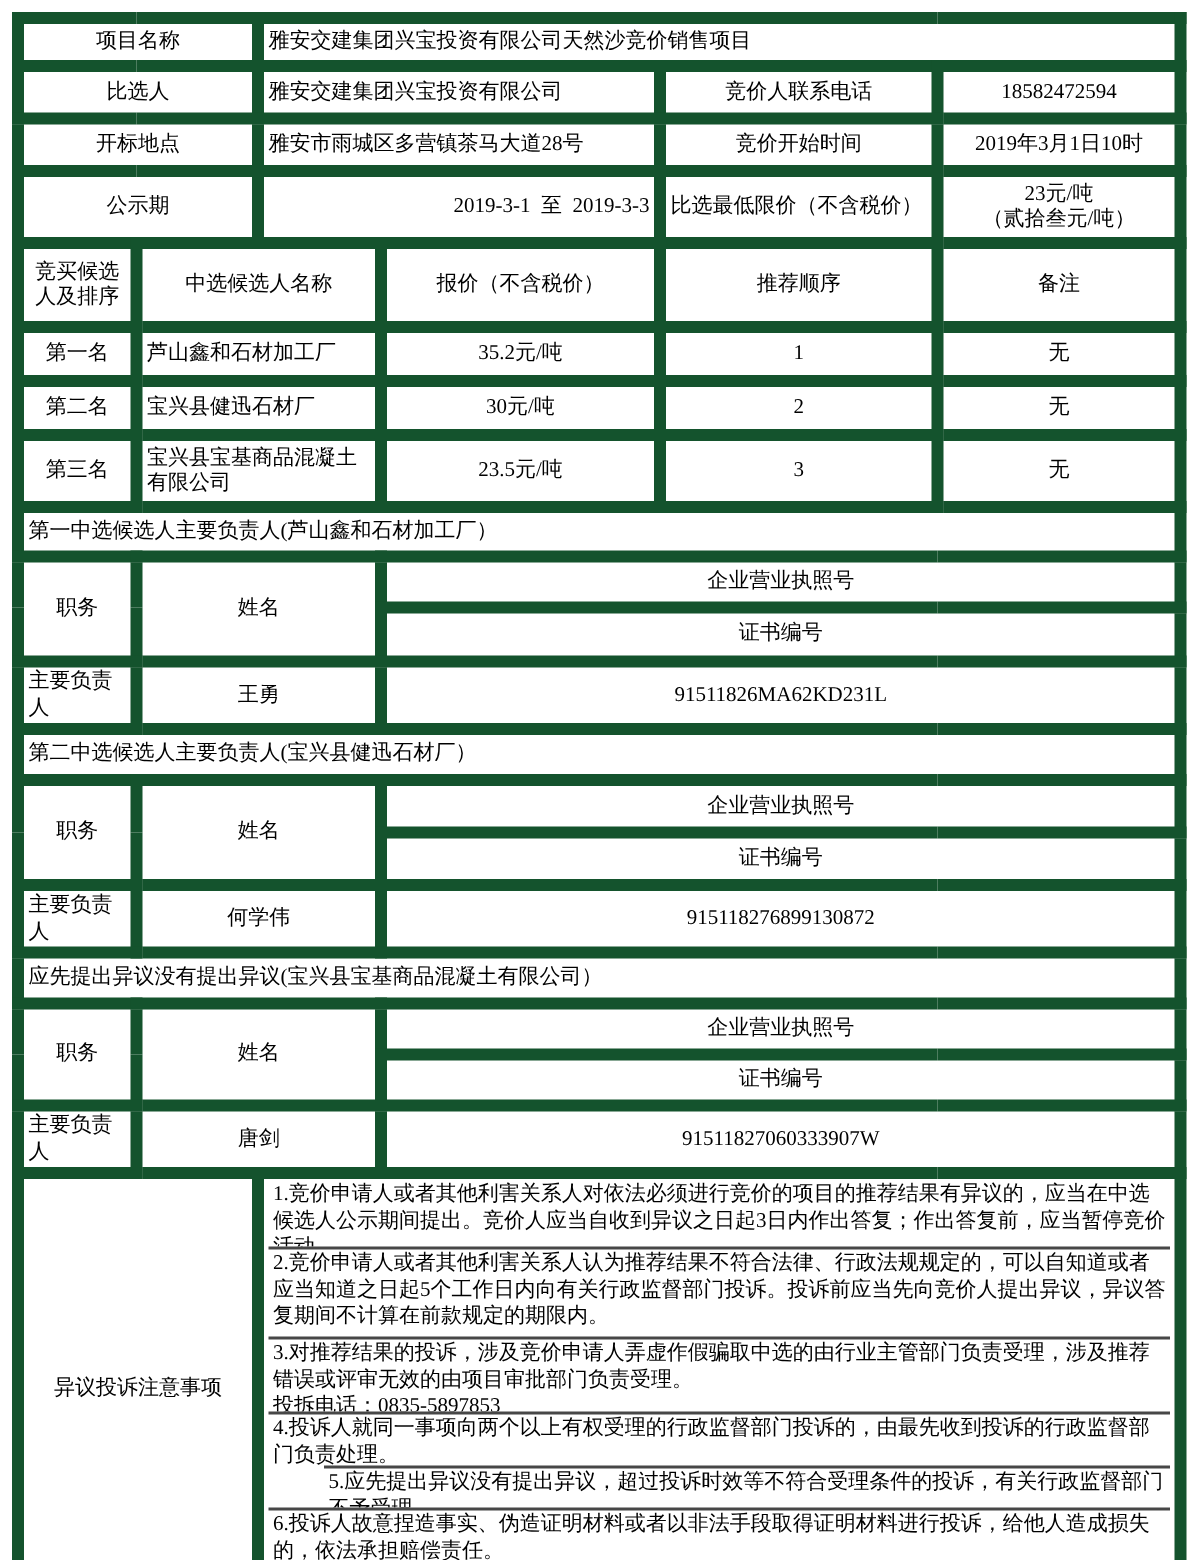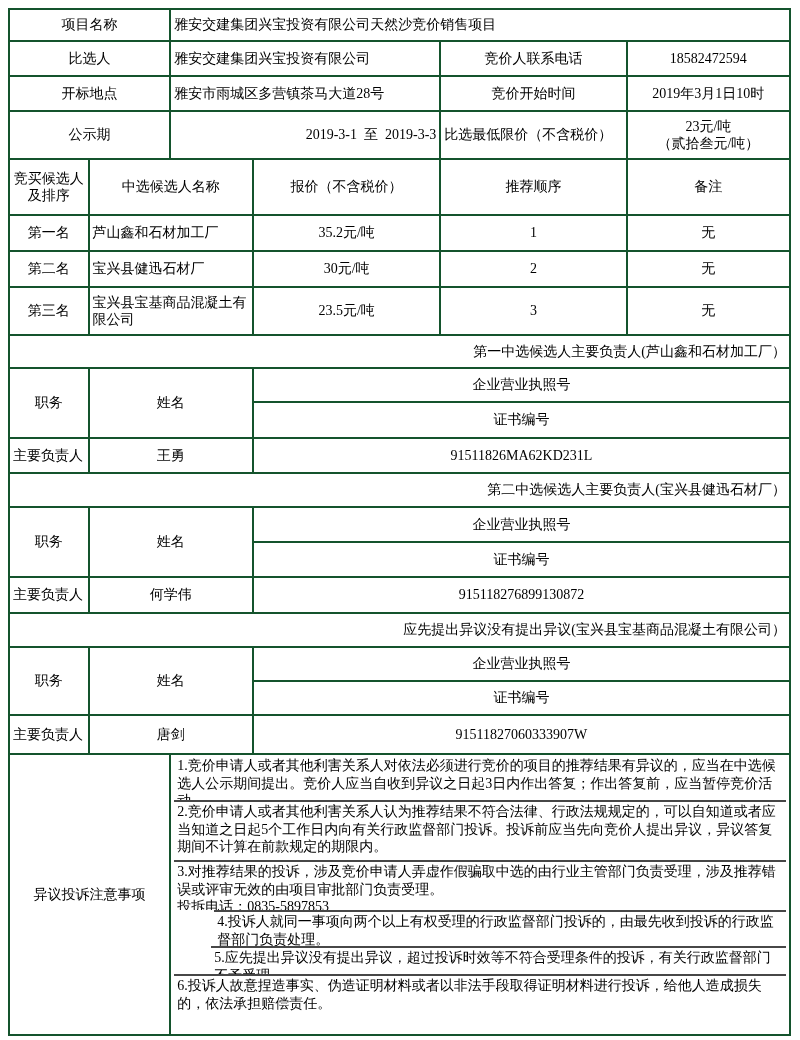--- a/index.html
+++ b/index.html
@@ -10,46 +10,46 @@
     font-family: "Liberation Serif", "DejaVu Serif", serif;
     color: #000000;
   }
   table.doc {
     position: absolute; left: 8px; top: 8px;
     width: 783px;
     border-collapse: collapse;
     table-layout: fixed;
   }
   table.doc td {
-    border: 2px solid #14532d;
+    border: 8px solid #14532d;
     font-size: 14px;
     line-height: 1.25;
     padding: 1px 3px;
     overflow: hidden;
     word-break: break-all;
   }
   .c  { text-align: center; }
   .l  { text-align: left; }
   .pre { white-space: pre-wrap; text-align: right; }
-  .band { text-align: right; }
+  .band { text-align: left; }
   
   td.notice-body { padding: 0; vertical-align: top; }
   .notice-stack { display: flex; flex-direction: column; height: 277px; }
   .notice-item {
     padding: 1px 3px;
     overflow: hidden;
     white-space: pre-line;
     border-top: 2px solid #474747;
     flex: 0 0 auto;
   }
   .notice-item:first-child { border-top: none; }
   .ni-1 { height: 44px; }
   .ni-2 { height: 60px; }
   .ni-3 { height: 50px; }
-  .ni-4 { height: 36px; margin-left: 40px; }
+  .ni-4 { height: 36px; }
   .ni-5 { height: 28px; margin-left: 37px; }
   .ni-6 { flex: 1 1 auto; }
 </style>
 </head>
 <body>
 
 <table class="doc">
   <colgroup>
     <col style="width:79px">
       <col style="width:81px">

